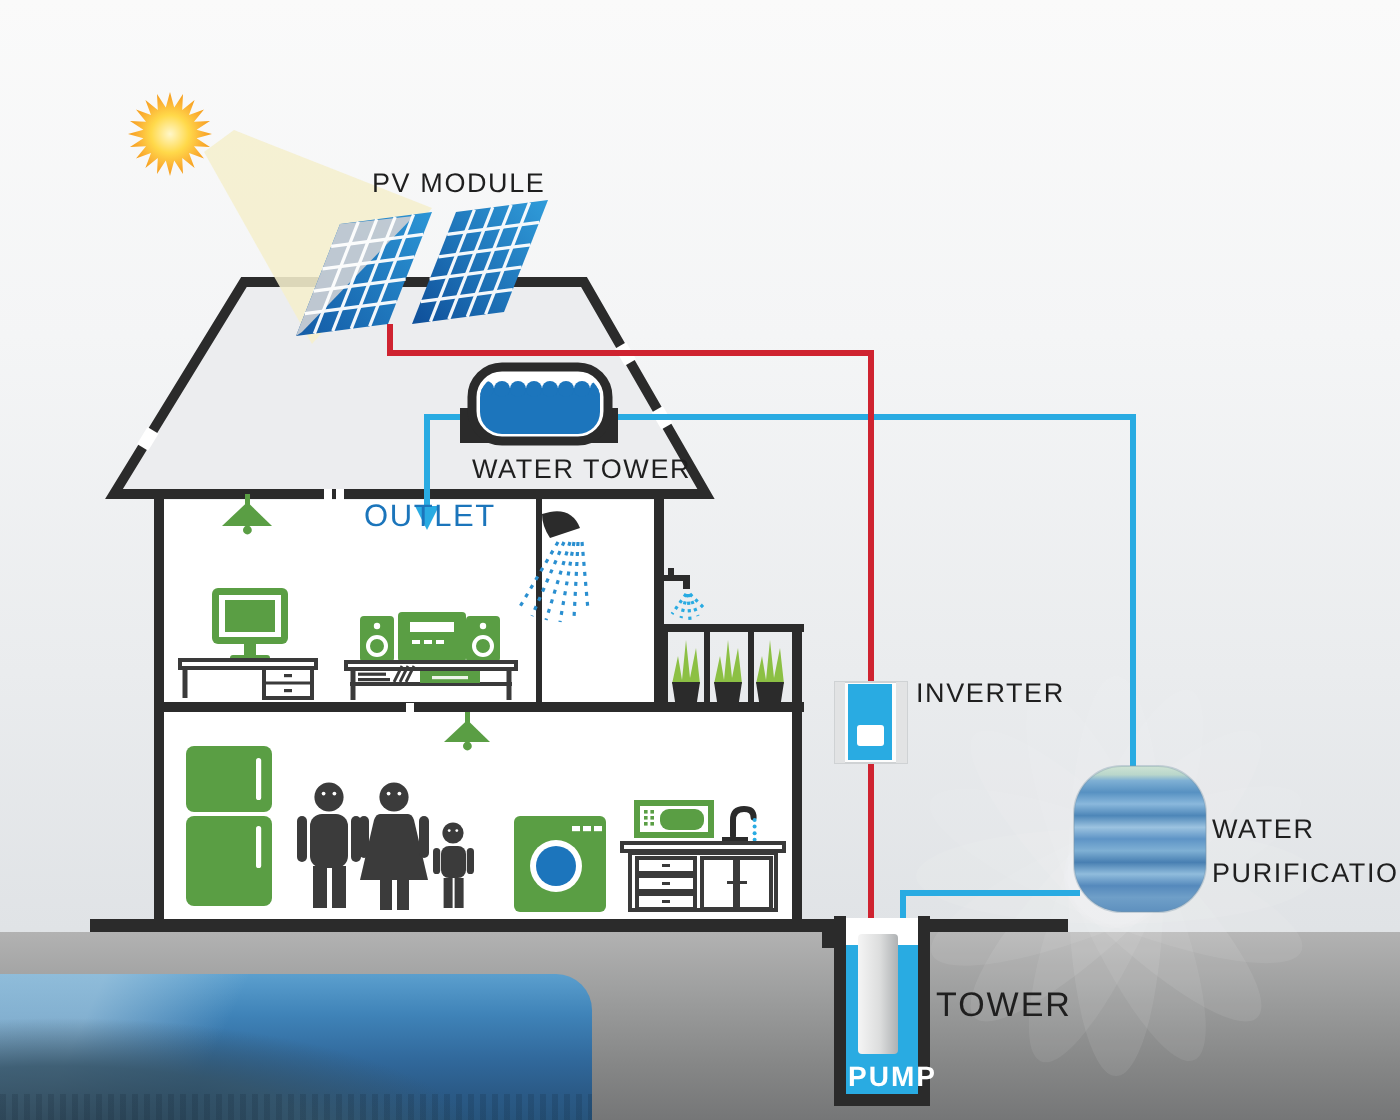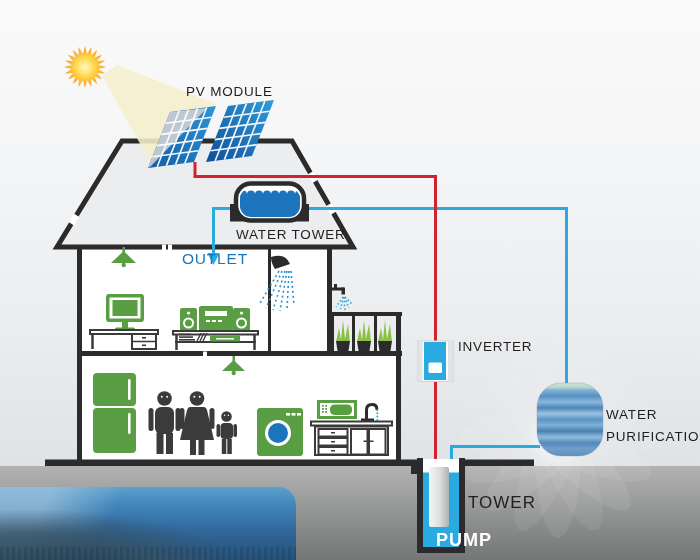--- a/index.html
+++ b/index.html
@@ -31,21 +31,21 @@
       linear-gradient(180deg,#5b9fce 0%,#3f83b8 28%,#31699c 58%,#2b5b88 80%,#27547c 100%);
   }
   .water-photo::after{
     content:"";position:absolute;left:0;bottom:0;width:100%;height:13px;opacity:.45;
     background:repeating-linear-gradient(90deg,rgba(10,25,40,.35) 0 3px,rgba(10,25,40,0) 3px 6px);
   }
   svg.diagram{position:absolute;left:0;top:0;z-index:2;}
   .lbl{position:absolute;z-index:3;font-size:13.5px;line-height:1;color:var(--label-text);letter-spacing:.8px;white-space:nowrap;}
   .lbl-outlet{font-size:15.5px;color:var(--outlet-text-blue);}
   .lbl-well{font-size:17px;letter-spacing:1px;}
-  .lbl-pump{font-size:18px;font-weight:bold;color:#fff;letter-spacing:1px;margin-left:12px;}
+  .lbl-pump{font-size:14px;font-weight:bold;color:#fff;letter-spacing:1px;}
   .lbl-purif{line-height:22px;}
   
   .green-f{fill:var(--accent-green)}
   .dark-f{fill:var(--wall-dark)}
   .white-f{fill:#fff}
   .fig-f{fill:#3b3b3b}
   .pipe-s{stroke:var(--pipe-blue);stroke-width:3;fill:none}
   .red-s{stroke:var(--wire-red);stroke-width:3;fill:none}
   .pipe-f{fill:var(--pipe-blue)}
   .dkblue-f{fill:var(--water-blue)}

